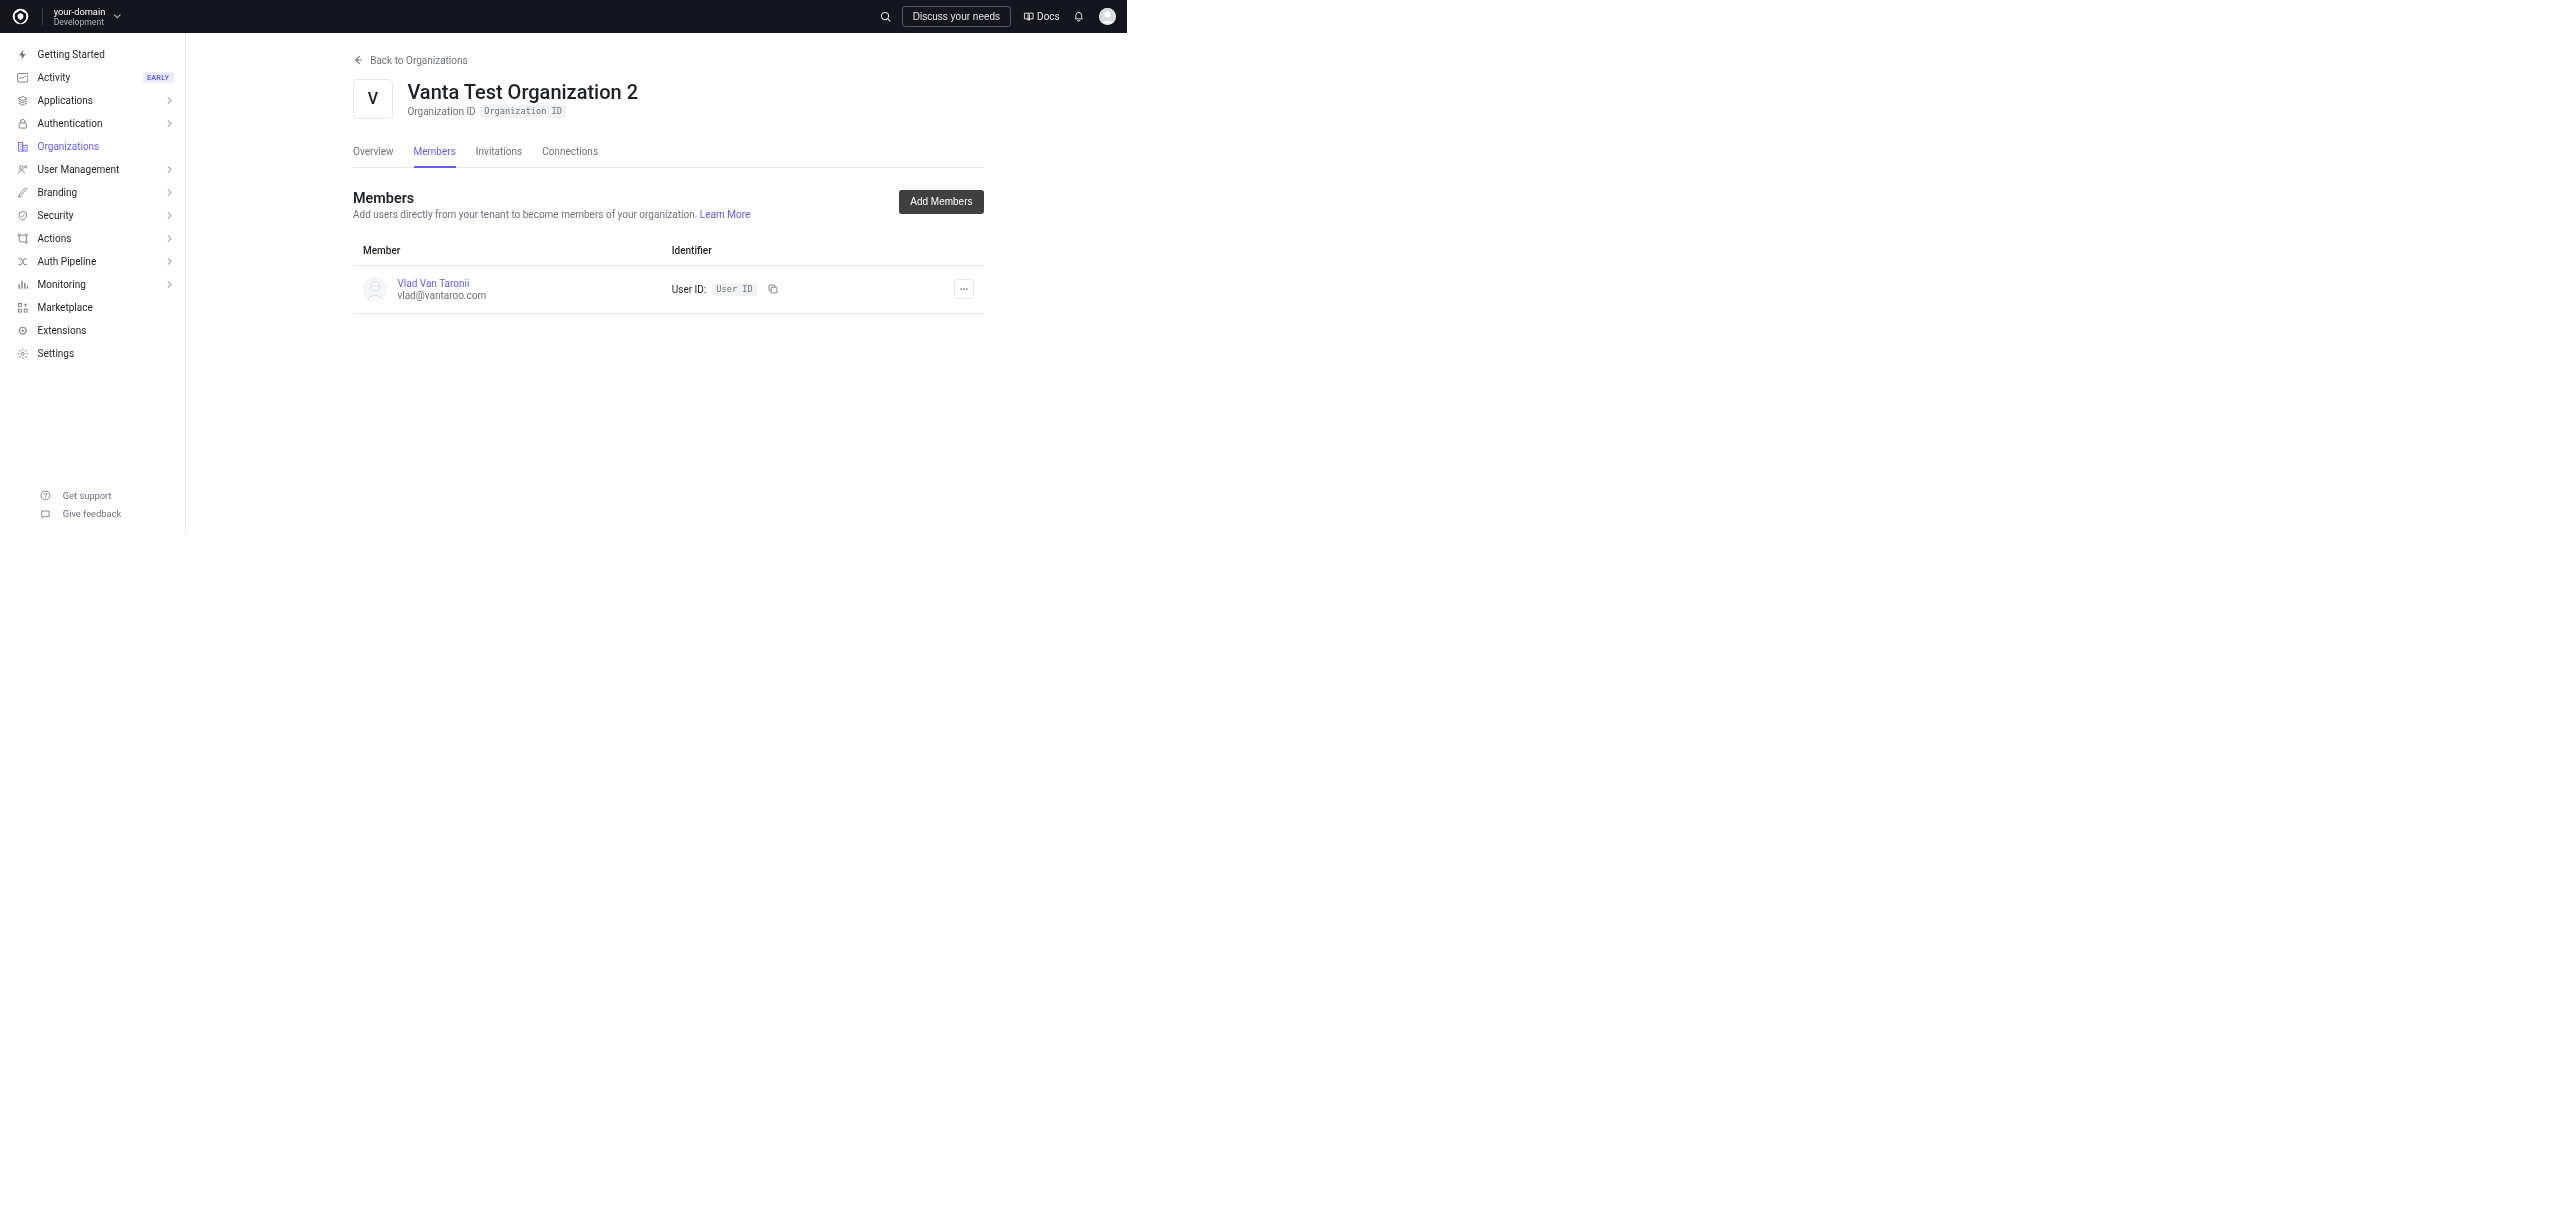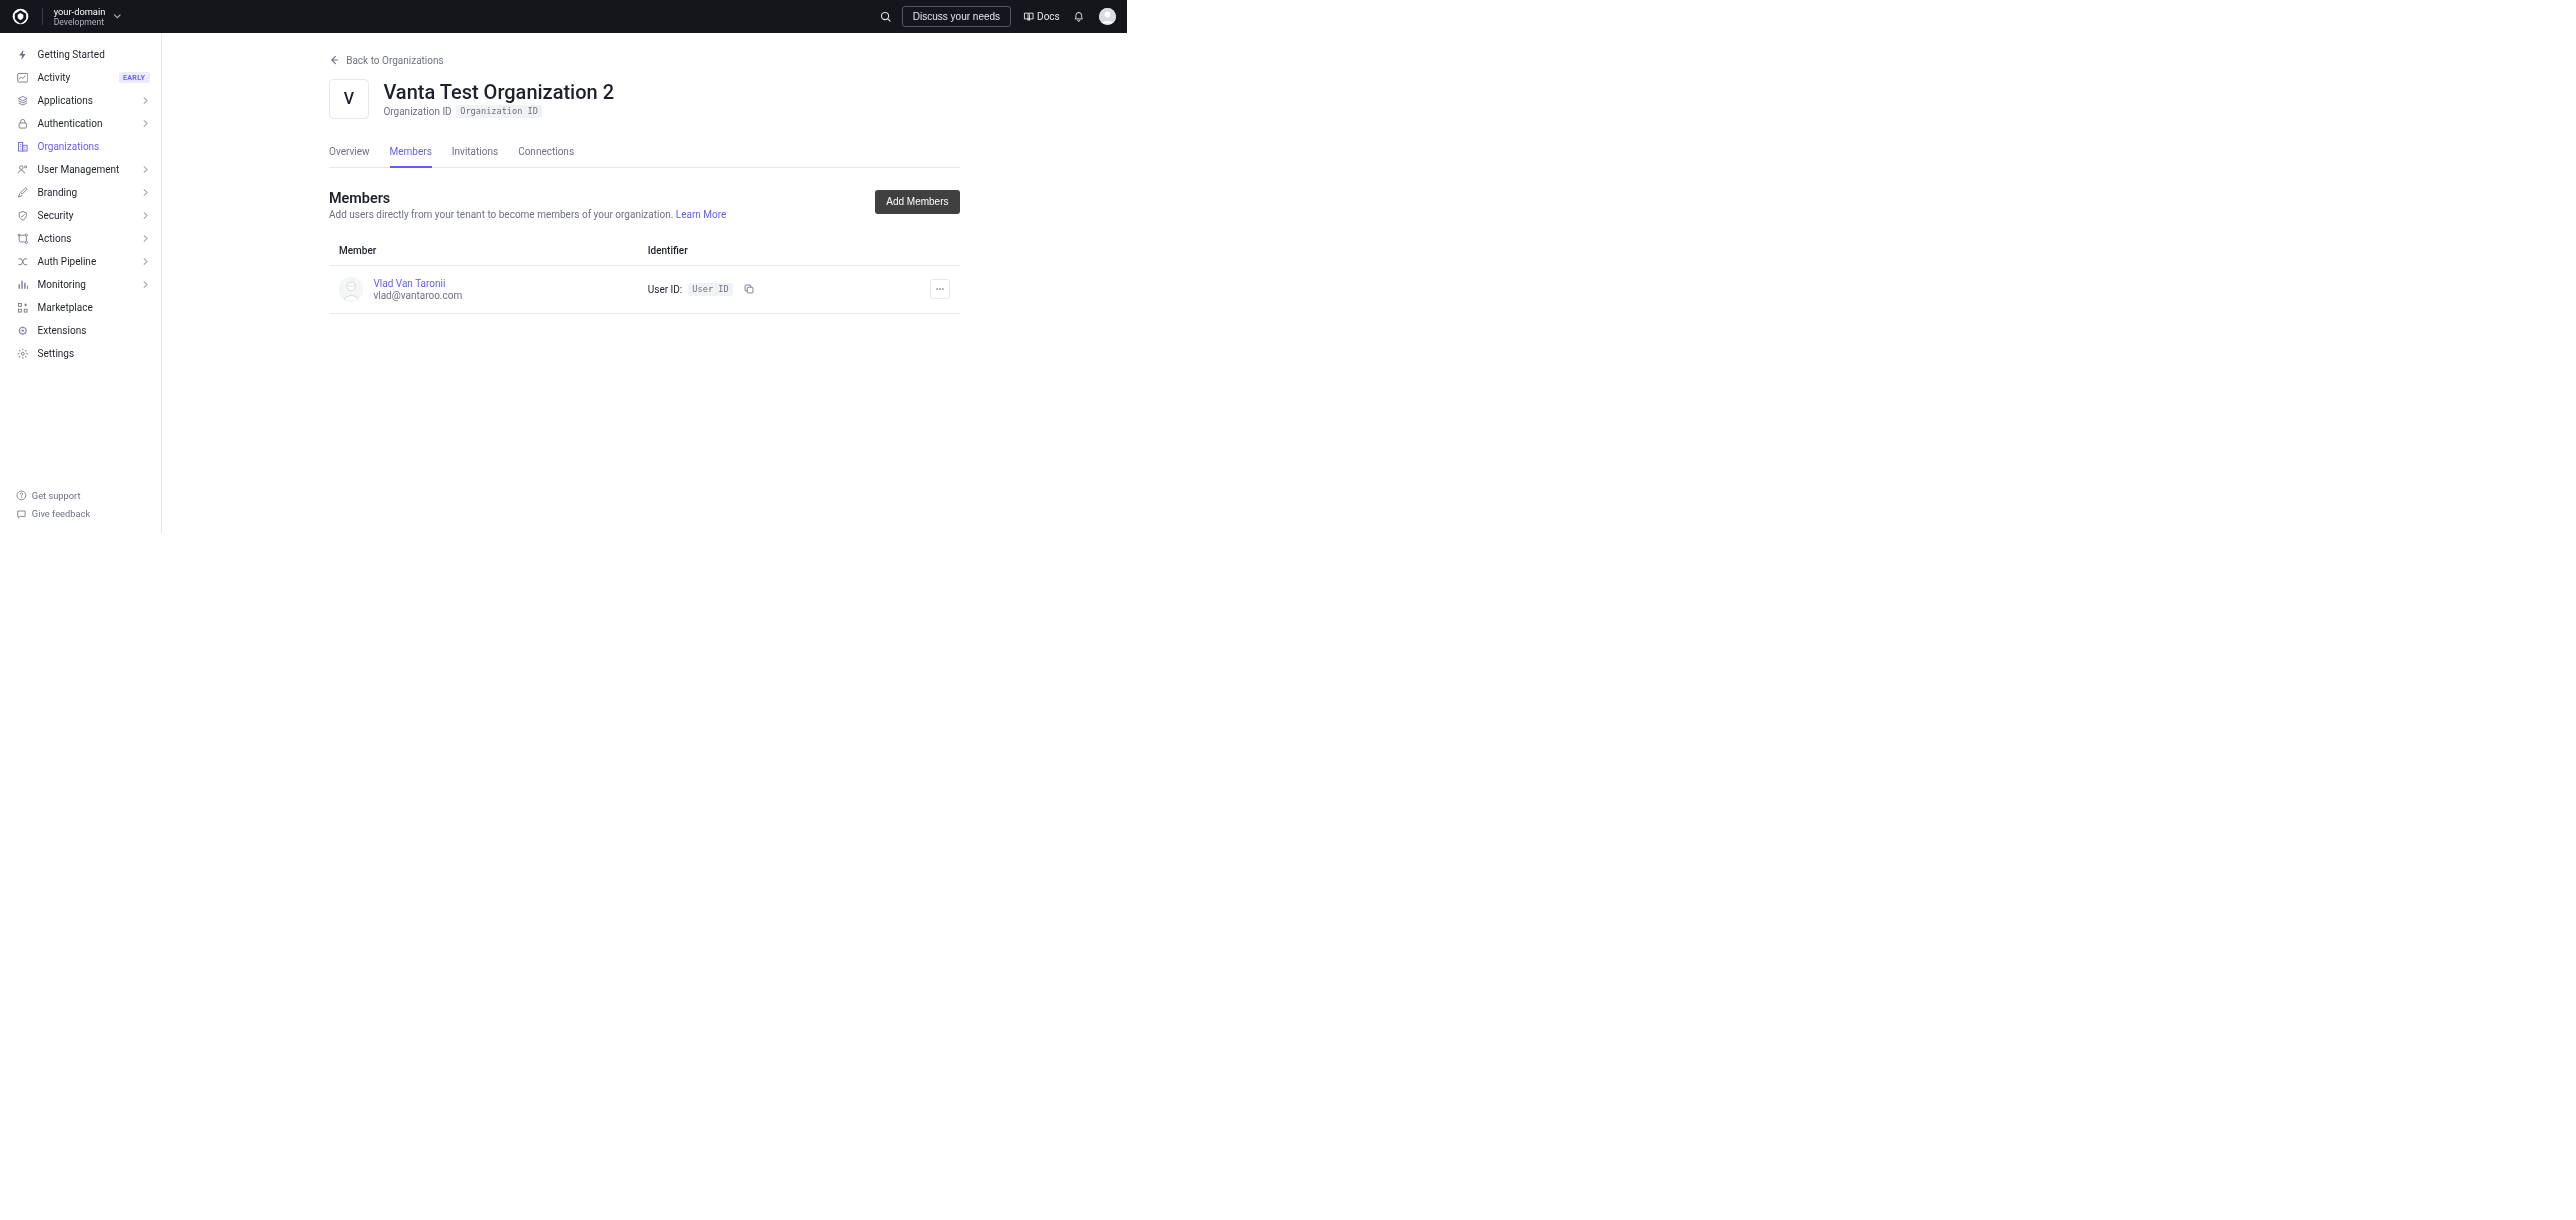--- a/index.html
+++ b/index.html
@@ -48,21 +48,21 @@
   }
   .docs-link { display:flex; align-items:center; gap:3px; color:#e6e7eb; cursor:pointer; padding:0 7.2px; font-size:10px;}
   .avatar {
     width: 17px; height:17px; border-radius:50%; background:#eceef1;
     display:flex; align-items:center; justify-content:center; margin-left:7.2px;
     overflow:hidden;
   }
   
   .layout { display:flex; height: calc(533px - 33px); }
   .sidebar {
-    width: 162px; border-right: 0.7px solid #e6e8ec;
+    width: 186px; border-right: 0.7px solid #e6e8ec;
     display:flex; flex-direction:column;
     padding-top: 10px;
   }
   .nav { flex:1; overflow:auto; }
   .nav-item {
     display:flex; align-items:center; gap:8.6px;
     padding: 5px 11.5px 5px 16px;
     color:#1e212a; cursor:pointer; font-size:10px;
     position:relative;
   }
@@ -70,22 +70,22 @@
   .nav-item .label { flex:1; }
   .nav-item .chevr { color:#9ea1ad; }
   .nav-item.active { color:#635dff; }
   .nav-item.active .nicon { color:#635dff; }
   .badge {
     background:#eceaff; color:#635dff; font-size:7.2px; font-weight:600;
     padding:1.4px 4.3px; border-radius:2.2px; letter-spacing:0.3px;
   }
   .sidebar-footer { padding: 5.8px 0 10px; }
   .foot-item {
-    display:flex; align-items:flex-end; gap:5px;
-    padding:3.6px 16px; color:#6e7180; font-size:9.3px; cursor:pointer;
+    display:flex; align-items:flex-end; gap:12px;
+    padding:3.6px 16px; color:#6e7180; font-size:9.3px; cursor:pointer;margin-left:24px;
   }
   
   .main { flex:1; overflow:auto; padding: 21.6px 0 29px; }
   .content { max-width: 631px; margin-left: 167px; }
   .backlink { display:flex; align-items:center; gap:7.2px; color:#6e7180; font-size:10px; cursor:pointer; margin-bottom:13px;}
   .org-header { display:flex; align-items:center; gap:14.4px; margin-bottom: 21.6px;}
   .org-avatar {
     width:40px; height:40px; border:0.7px solid #e6e8ec; border-radius:4.3px;
     display:flex; align-items:center; justify-content:center;
     font-size:16px; font-weight:500; color:#1e212a;

